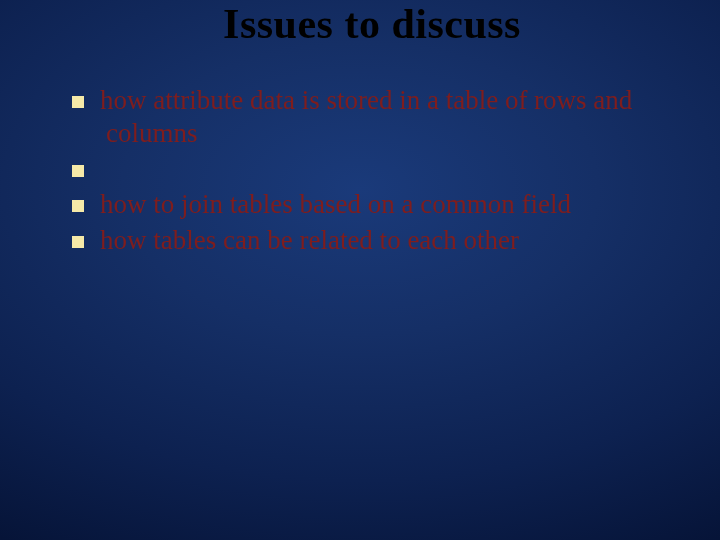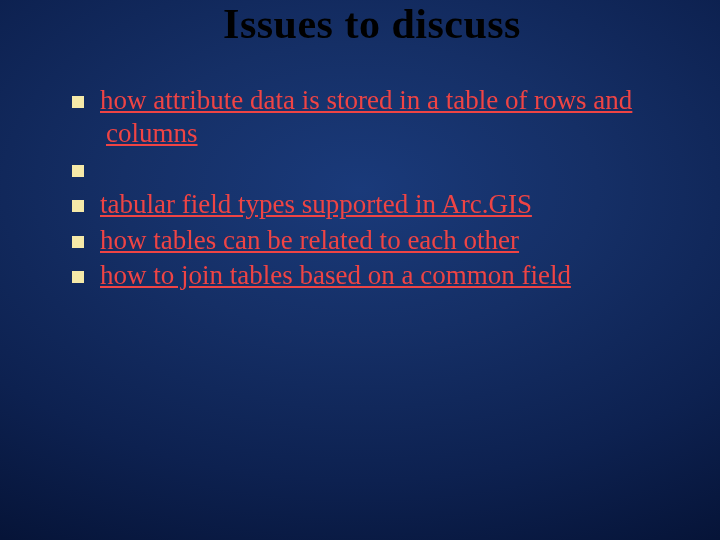--- a/index.html
+++ b/index.html
@@ -27,42 +27,40 @@
     text-align: center;
     margin: 0 0 36px 0;
     letter-spacing: 0.5px;
   }
   .bullets {
     list-style: none;
     padding: 0 42px 0 60px;
     margin: 0;
   }
   .bullets li {
-    color: #ef4444;
+    color: #7f1d1d;
     font-size: 27px;
     line-height: 1.24;
     margin: 0 0 2px 0;
     padding-left: 34px;
     text-indent: -34px;
-    text-decoration: underline;
   }
   .bullet-marker {
     display: inline-block;
     width: 12px;
     height: 12px;
     background: #f5e9a8;
     margin-right: 16px;
     vertical-align: 1px;
   }
 </style>
 </head>
 <body>
 
 <div class="slide">
   <h1 class="title">Issues to discuss</h1>
   <ul class="bullets">
     <li><span class="bullet-marker"></span><span>how attribute data is stored in a table of rows and columns</span></li>
     <li><span class="bullet-marker"></span></li>
-    <li><span class="bullet-marker"></span><span>tabular field types supported in Arc.GIS</span></li>
+    <li><span class="bullet-marker"></span><span>how to join tables based on a common field</span></li>
     <li><span class="bullet-marker"></span><span>how tables can be related to each other</span></li>
-    <li><span class="bullet-marker"></span><span>how to join tables based on a common field</span></li>
   </ul>
 </div>
 
 </body></html>

